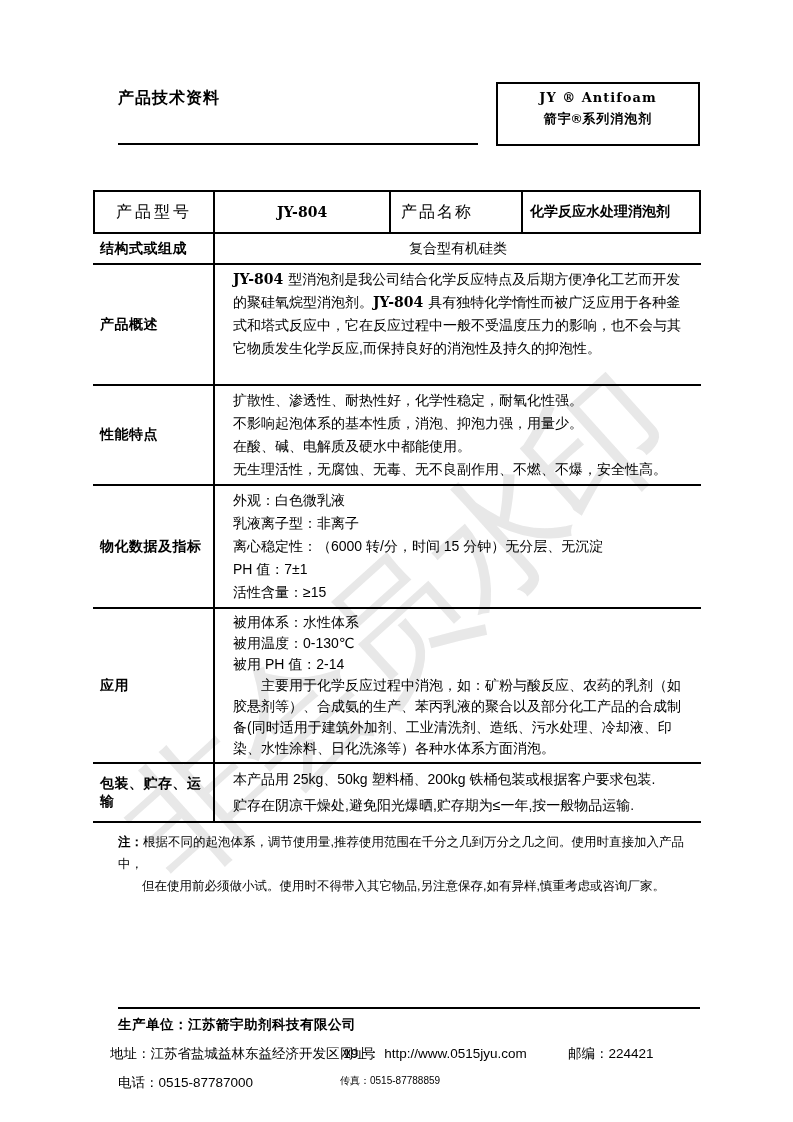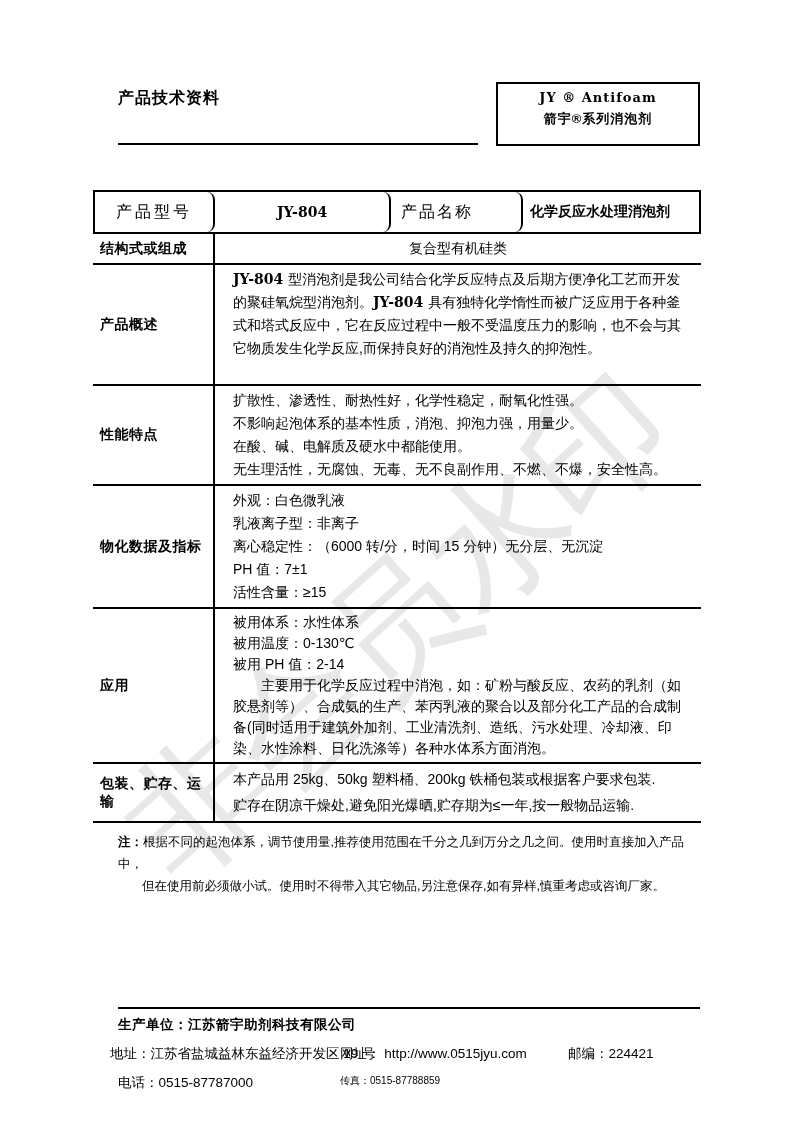--- a/index.html
+++ b/index.html
@@ -34,21 +34,21 @@
     left:496px; top:82px; width:204px; height:64px;
     border:2px solid #000; text-align:center; padding-top:6px;
   }
   .brand-en { font-family:"DejaVu Serif","Liberation Serif",serif; font-size:13px; font-weight:bold; letter-spacing:1px; }
   .brand-cn { font-size:13px; font-weight:bold; letter-spacing:1px; margin-top:5px; }
 
   
   .tbl { left:93px; top:190px; width:608px; border-top:2px solid #000; }
   .trow { display:flex; border-bottom:2px solid #000; }
   .hrow { border-left:2px solid #000; border-right:2px solid #000; height:42px; }
-  .hcell { display:flex; align-items:center; justify-content:center;border-radius:8px; }
+  .hcell { display:flex; align-items:center; justify-content:center; }
   .hc1 { width:120px; border-right:2px solid #000; font-size:16px; letter-spacing:3px; }
   .hc2 { width:176px; border-right:2px solid #000; font-size:14px; font-weight:bold;
          font-family:"DejaVu Serif","Liberation Serif",serif; }
   .hc3 { width:132px; border-right:2px solid #000; font-size:16px; letter-spacing:2px;
          justify-content:flex-start; padding-left:10px; }
   .hc4 { flex:1; font-size:14px; font-weight:bold; justify-content:flex-start; padding-left:7px; }
 
   .lblcell { width:122px; border-right:2px solid #000; display:flex; align-items:center;
              padding-left:7px; font-weight:bold; font-size:14px; letter-spacing:0.5px; }
   .valcell { flex:1; padding:3px 8px 3px 18px; font-size:14px; line-height:23px; }

